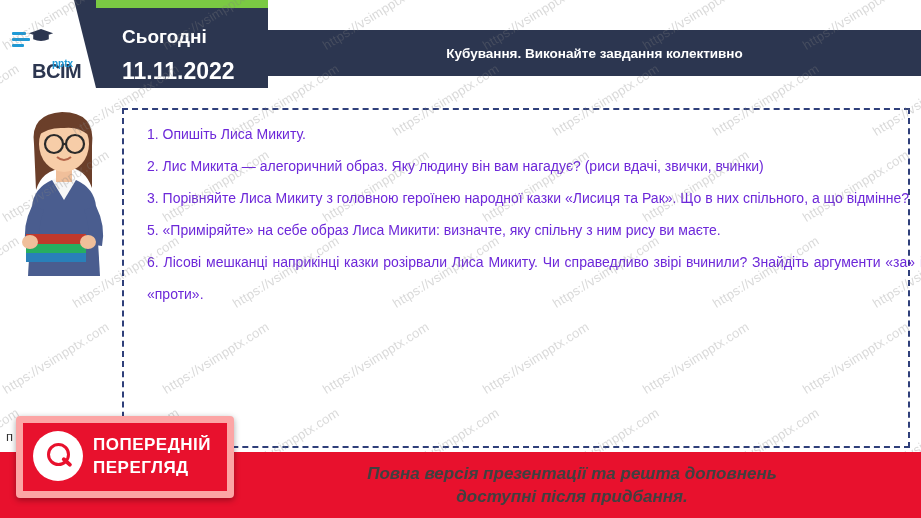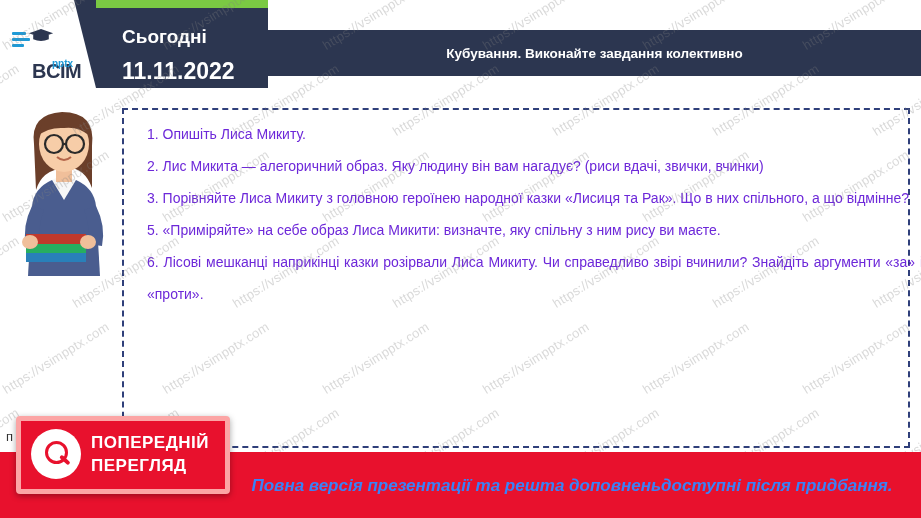--- a/index.html
+++ b/index.html
@@ -119,28 +119,28 @@
   }
   .item-1{ margin-left:0; }
   
   .bottom-band{
     position:absolute;left:0;top:452px;width:921px;height:66px;
     background:#e8112d;
     z-index:6;
   }
   .bottom-text{
     position:absolute;left:232px;top:456px;width:680px;height:58px;
-    display:flex;flex-direction:row;align-items:center;justify-content:center;
-    color:#3b82f6;font-size:17px;font-style:italic;font-weight:bold;
+    display:flex;flex-direction:column;align-items:center;justify-content:center;
+    color:#404040;font-size:17px;font-style:italic;font-weight:bold;
     line-height:23px;text-align:center;
     z-index:7;
   }
   .preview-badge{
     position:absolute;left:16px;top:416px;width:204px;height:68px;
-    background:#e8112d;border:5px solid #fca5a5;border-radius:4px;
+    background:#e8112d;border:7px solid #fca5a5;border-radius:4px;
     z-index:8;
     box-shadow:0 2px 6px rgba(0,0,0,0.35);
   }
   .preview-badge .circ{
     position:absolute;left:10px;top:8px;width:50px;height:50px;
     background:#ffffff;border-radius:50%;
   }
   .preview-badge .lens{
     position:absolute;left:24px;top:20px;width:17px;height:17px;
     border:3px solid #e8112d;border-radius:50%;

